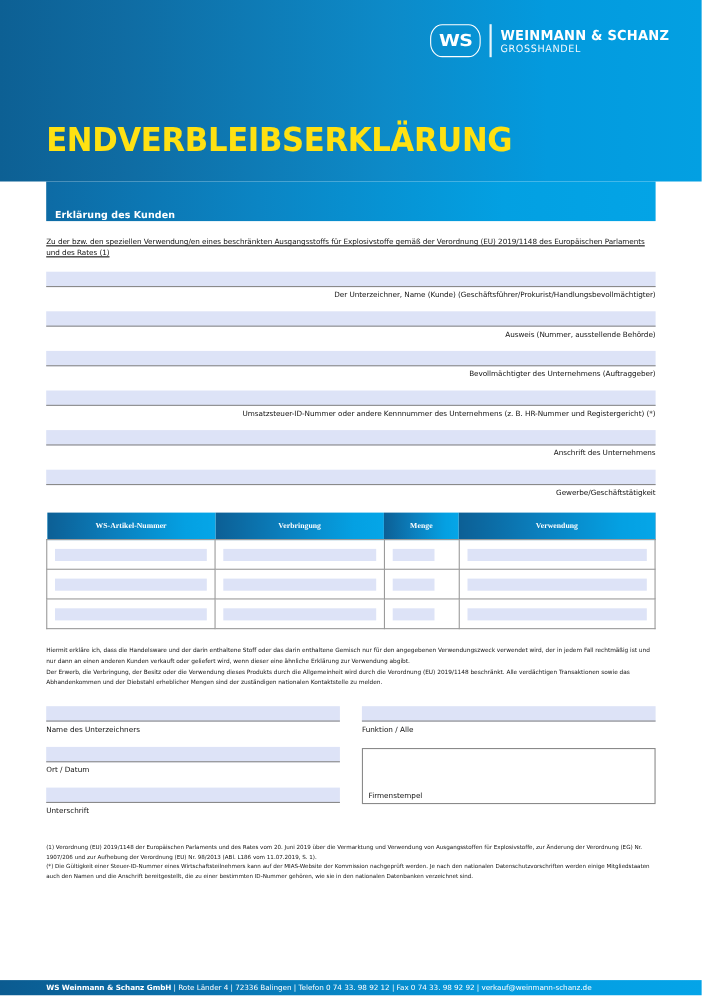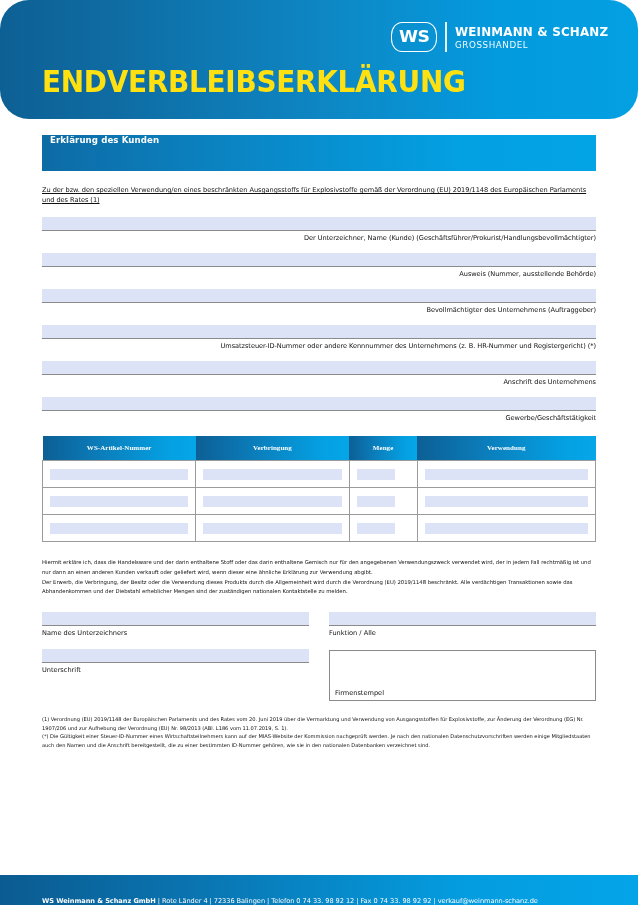--- a/index.html
+++ b/index.html
@@ -13,24 +13,23 @@
     font-family: "Liberation Sans", sans-serif;
     color: #1a1a1a;
     position: relative;
     overflow: hidden;
   }
 
   
   .header {
     position: relative;
     width: 638px;
-    height: 119px;
+    height: 165px;
     background: linear-gradient(to right, #0d6094 0%, #0f6ca3 18%, #0d8ac8 55%, #039ade 78%, #03a0e2 100%);
     box-sizing: border-box;
-    border-radius: 29px;
   }
   .logo-block {
     position: absolute;
     top: 22px;
     right: 22px;
     display: flex;
     align-items: center;
     gap: 8px;
   }
   .logo-mark {
@@ -95,25 +94,24 @@
   }
 
   
   .sheet {
     position: relative;
     padding: 0 42px;
     box-sizing: border-box;
     width: 638px;
   }
   .section-bar {
-    margin-top: 16px;
     height: 36px;
     background: linear-gradient(to right, #0d6ba5 0%, #0b85c4 35%, #03a0e2 75%, #03a4e6 100%);
     display: flex;
-    align-items: flex-start;
+    align-items: flex-end;
     padding-left: 8px;
     box-sizing: border-box;
   }
   .section-bar span {
     color: #ffffff;
     font-family: "DejaVu Sans", sans-serif;
     font-weight: bold;
     font-size: 8.6px;
     letter-spacing: 0.1px;
   }
@@ -243,24 +241,24 @@
     letter-spacing: -0.02px;
   }
   .footnotes p { margin: 0; }
 
   
   .footer {
     position: absolute;
     left: 0;
     bottom: 0;
     width: 638px;
-    height: 30px;
+    height: 14px;
     background: linear-gradient(to right, #0b5b90 0%, #0a74b0 30%, #049cdf 72%, #04a4e8 100%);
     display: flex;
-    align-items: flex-end;
+    align-items: center;
     padding-left: 42px;
     box-sizing: border-box;
   }
   .footer-text {
     color: #ffffff;
     font-family: "DejaVu Sans", sans-serif;
     font-size: 6.6px;
     letter-spacing: -0.05px;
     white-space: nowrap;
   }
@@ -379,20 +377,24 @@
   <div class="declaration">
     <p>Hiermit erkläre ich, dass die Handelsware und der darin enthaltene Stoff oder das darin enthaltene Gemisch nur für den angegebenen Verwendungszweck verwendet wird, der in jedem Fall rechtmäßig ist und nur dann an einen anderen Kunden verkauft oder geliefert wird, wenn dieser eine ähnliche Erklärung zur Verwendung abgibt.</p>
     <p>Der Erwerb, die Verbringung, der Besitz oder die Verwendung dieses Produkts durch die Allgemeinheit wird durch die Verordnung (EU) 2019/1148 beschränkt. Alle verdächtigen Transaktionen sowie das Abhandenkommen und der Diebstahl erheblicher Mengen sind der zuständigen nationalen Kontaktstelle zu melden.</p>
   </div>
 
   <div class="sig-area">
     <div class="sig-col">
       <div class="sig-field">
         <div class="sig-box"></div>
         <div class="sig-label">Name des Unterzeichners</div>
+      </div>
+      <div class="sig-field">
+        <div class="sig-box"></div>
+        <div class="sig-label">Ort / Datum</div>
       </div>
       <div class="sig-field">
         <div class="sig-box"></div>
         <div class="sig-label">Unterschrift</div>
       </div>
     </div>
     <div class="sig-col">
       <div class="sig-field">
         <div class="sig-box"></div>
         <div class="sig-label">Funktion / Alle</div>

